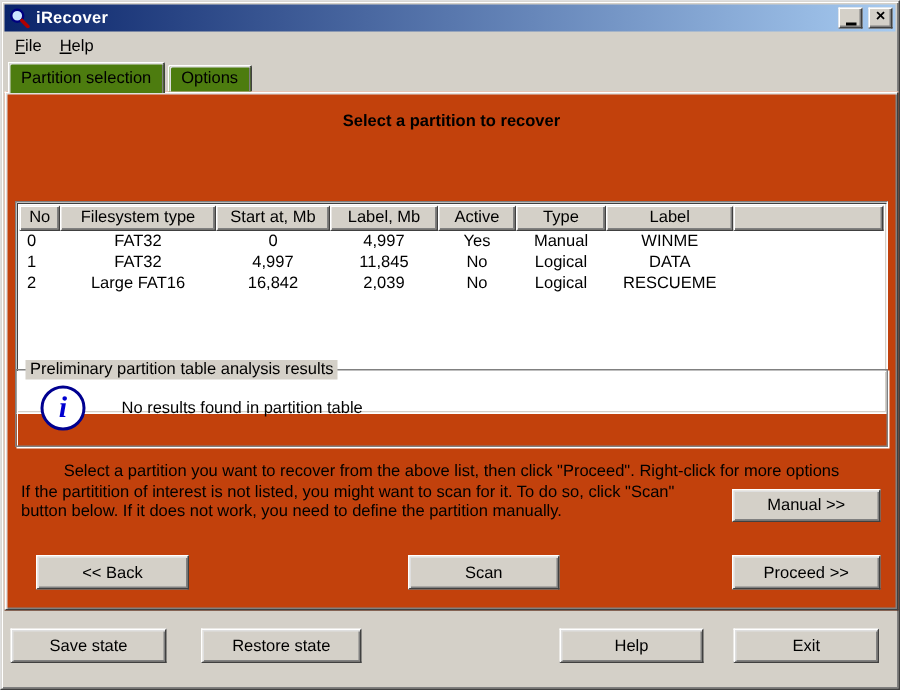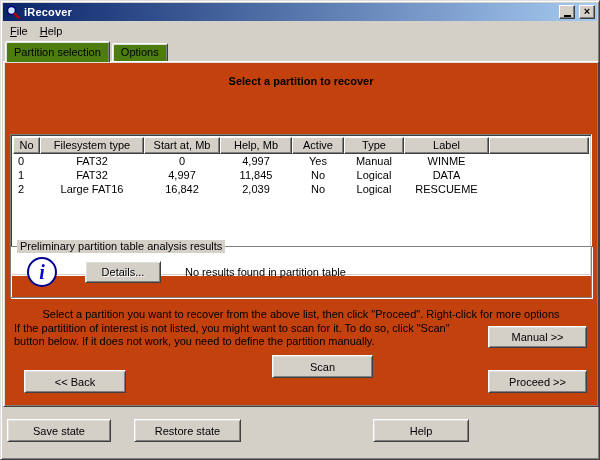--- a/index.html
+++ b/index.html
@@ -95,21 +95,21 @@
   
   .btn {
     background: #d4d0c8; padding: 0; cursor: default;
     border: 1px solid; border-color: #fff #404040 #404040 #fff;
     box-shadow: inset 1px 1px 0 #dfdfdf, inset -1px -1px 0 #808080;
     font-family: inherit; font-size: 11px; color: #000;
     display: flex; align-items: center; justify-content: center; white-space: nowrap;
   }
   .btn-manual  { position: absolute; top: 264px; left: 484px; width: 99px; height: 22px; }
   .btn-back    { position: absolute; top: 308px; left: 20px;  width: 102px; height: 23px; }
-  .btn-scan    { position: absolute; top: 293px; left: 268px; width: 101px; height: 23px; }
+  .btn-scan    { position: absolute; top: 308px; left: 268px; width: 101px; height: 23px; }
   .btn-proceed { position: absolute; top: 308px; left: 484px; width: 99px;  height: 23px; }
 
   
   .footer { position: relative; height: 52px; }
   .btn-save    { position: absolute; top: 12px; left: 4px;   width: 104px; height: 23px; }
   .btn-restore { position: absolute; top: 12px; left: 131px; width: 107px; height: 23px; }
   .btn-helpf   { position: absolute; top: 12px; left: 370px; width: 96px;  height: 23px; }
   .btn-exit    { position: absolute; top: 12px; left: 486px; width: 97px;  height: 23px; }
 </style>
 </head>
@@ -145,21 +145,21 @@
     </div>
 
     <div class="panel">
       <div class="heading">Select a partition to recover</div>
 
       <div class="listbox">
         <div class="lv-header">
           <span class="hcell">No</span>
           <span class="hcell">Filesystem type</span>
           <span class="hcell">Start at, Mb</span>
-          <span class="hcell">Help, Mb</span>
+          <span class="hcell">Label, Mb</span>
           <span class="hcell">Active</span>
           <span class="hcell">Type</span>
           <span class="hcell">Label</span>
           <span class="hcell"></span>
         </div>
         <div class="lv-row">
           <span class="cell c0">0</span>
           <span class="cell">FAT32</span>
           <span class="cell">0</span>
           <span class="cell">4,997</span>
@@ -187,34 +187,34 @@
           <span class="cell">Logical</span>
           <span class="cell">RESCUEME</span>
           <span class="cell"></span>
         </div>
       </div>
 
       <div class="groupbox">
         <span class="legend">Preliminary partition table analysis results</span>
         <div class="group-content">
           <span class="info-icon">i</span>
-          <button class="btn details-btn" disabled="">Details...</button>
           <span class="result-text">No results found in partition table</span>
         </div>
       </div>
 
       <div class="instr1">Select a partition you want to recover from the above list, then click "Proceed". Right-click for more options</div>
       <div class="instr2">If the partitition of interest is not listed, you might want to scan for it. To do so, click "Scan" button below. If it does not work, you need to define the partition manually.</div>
 
       <button class="btn btn-back">&lt;&lt; Back</button>
       <button class="btn btn-manual">Manual &gt;&gt;</button>
       <button class="btn btn-scan">Scan</button>
       <button class="btn btn-proceed">Proceed &gt;&gt;</button>
     </div>
 
     <div class="footer">
       <button class="btn btn-save">Save state</button>
       <button class="btn btn-restore">Restore state</button>
       <button class="btn btn-helpf">Help</button>
+      <button class="btn btn-exit">Exit</button>
     </div>
 
   </div>
 </div>
 
 </body></html>

